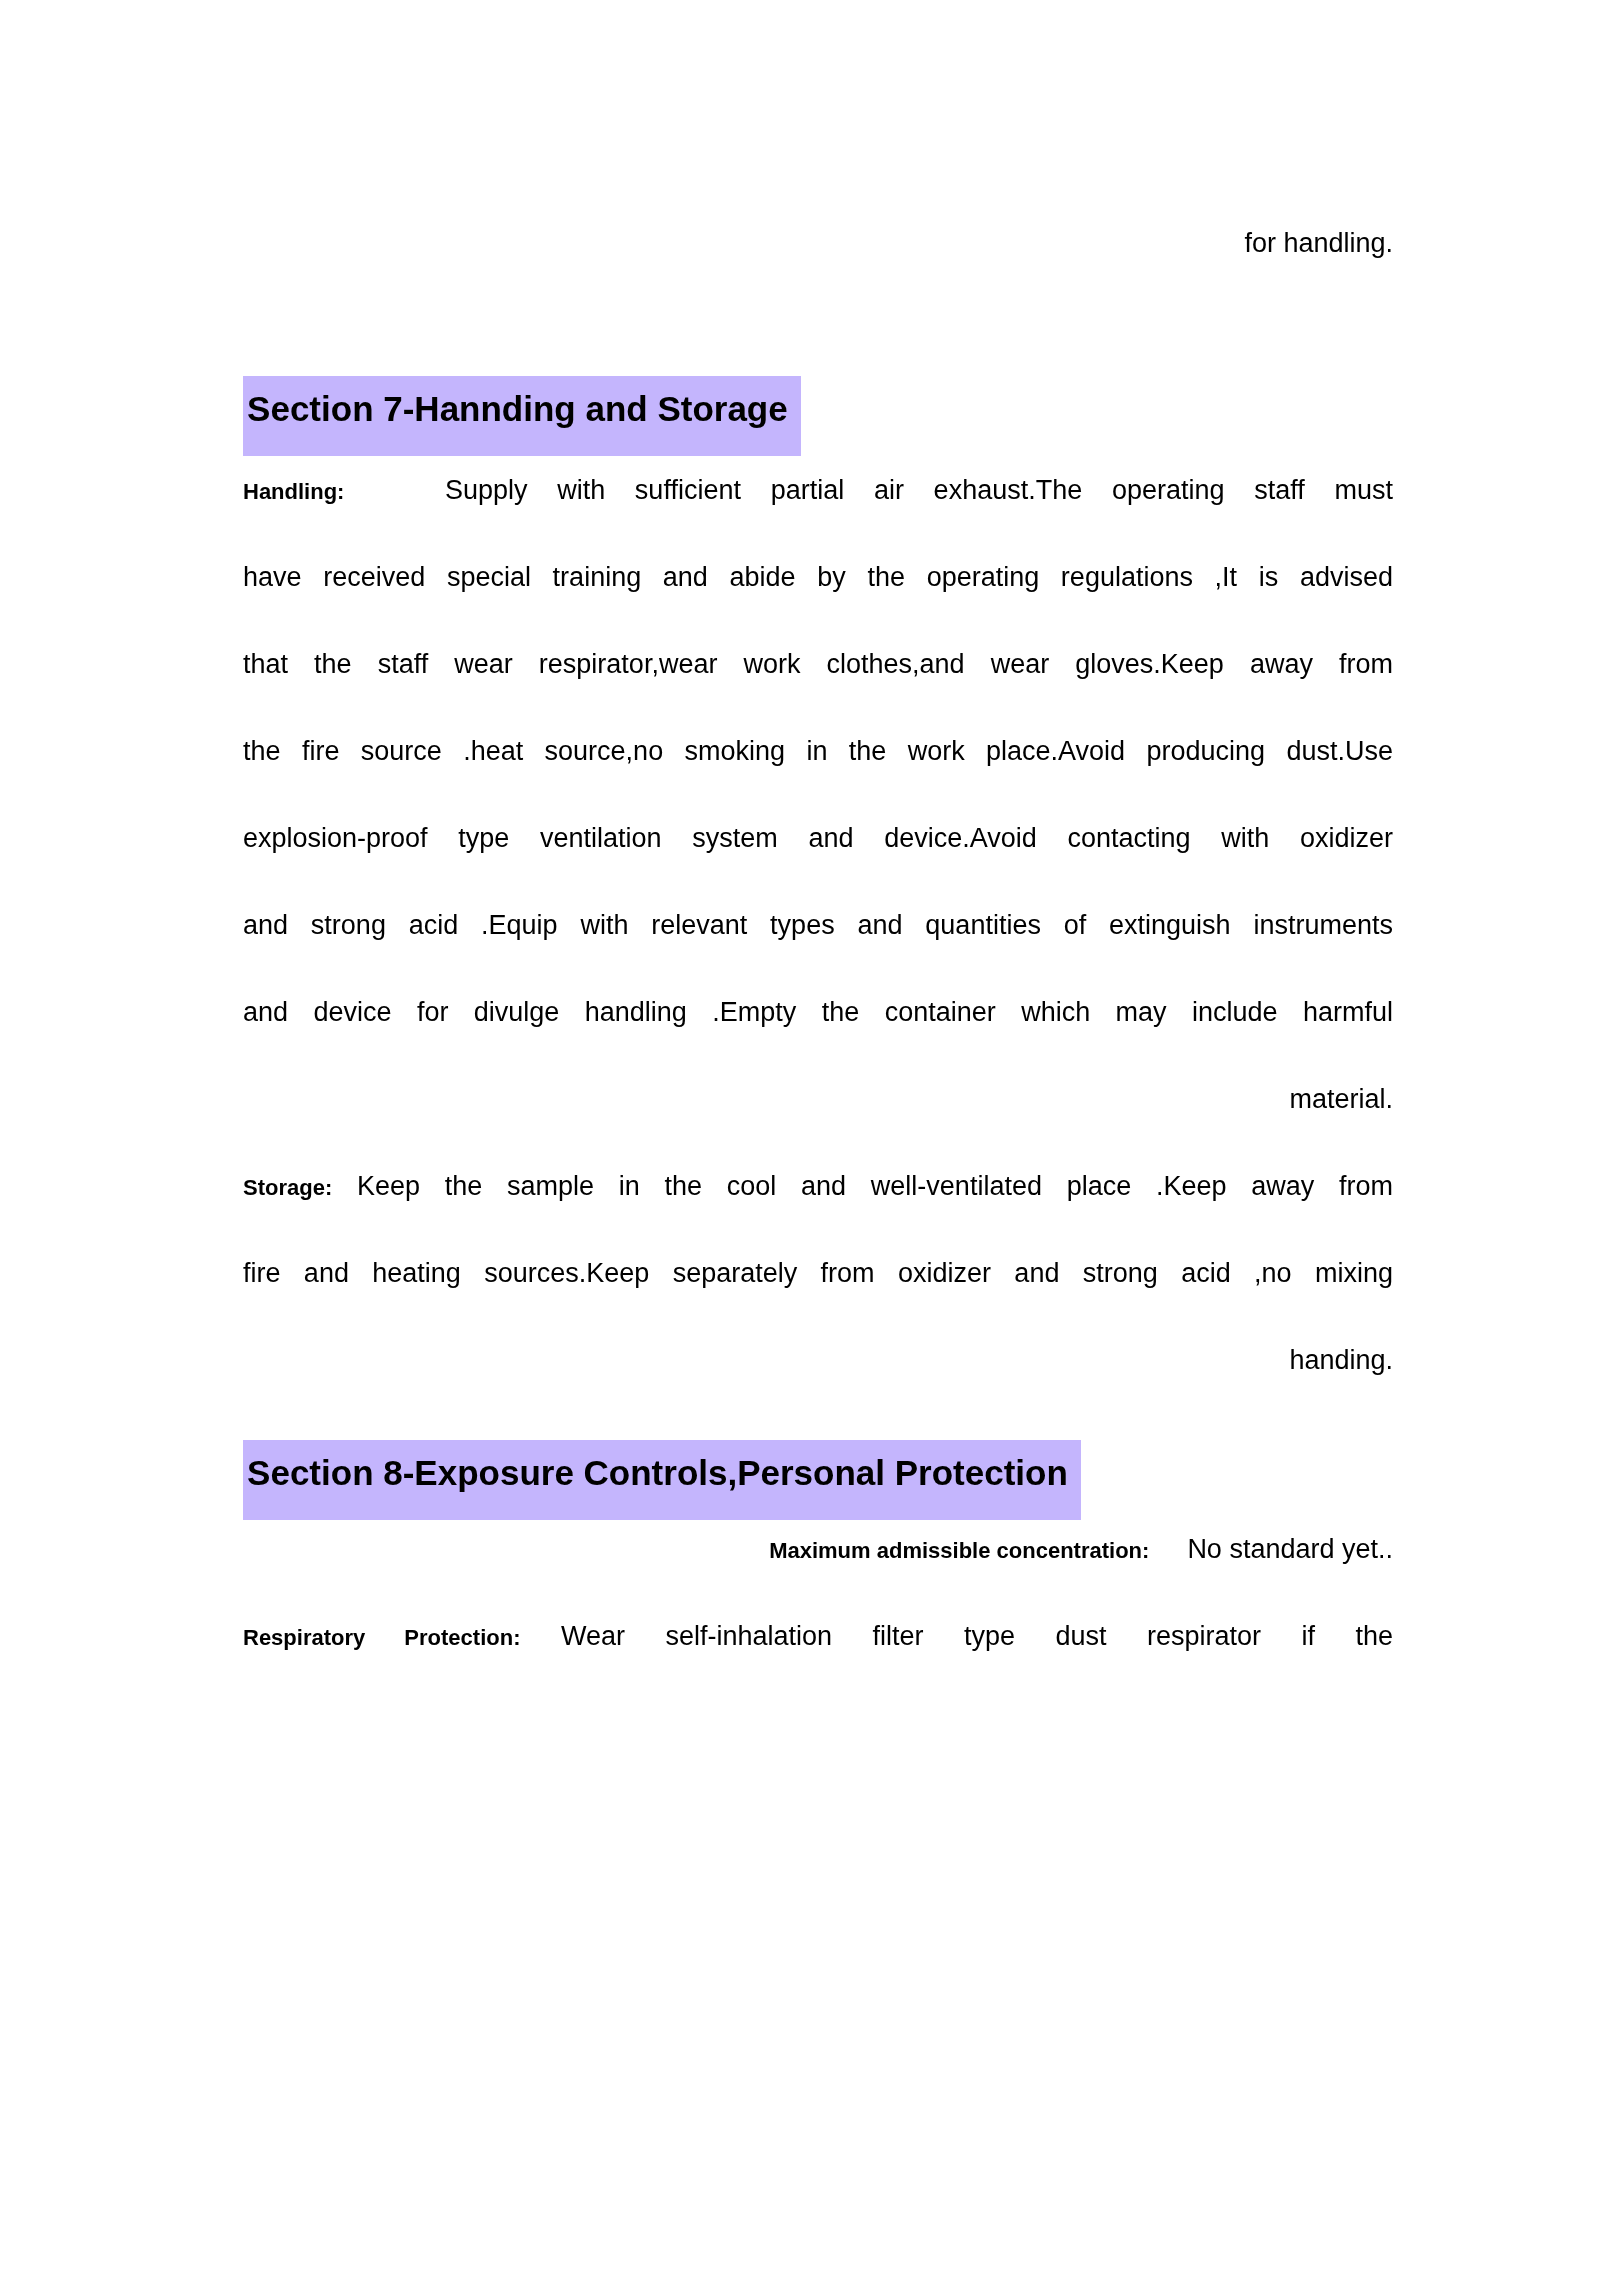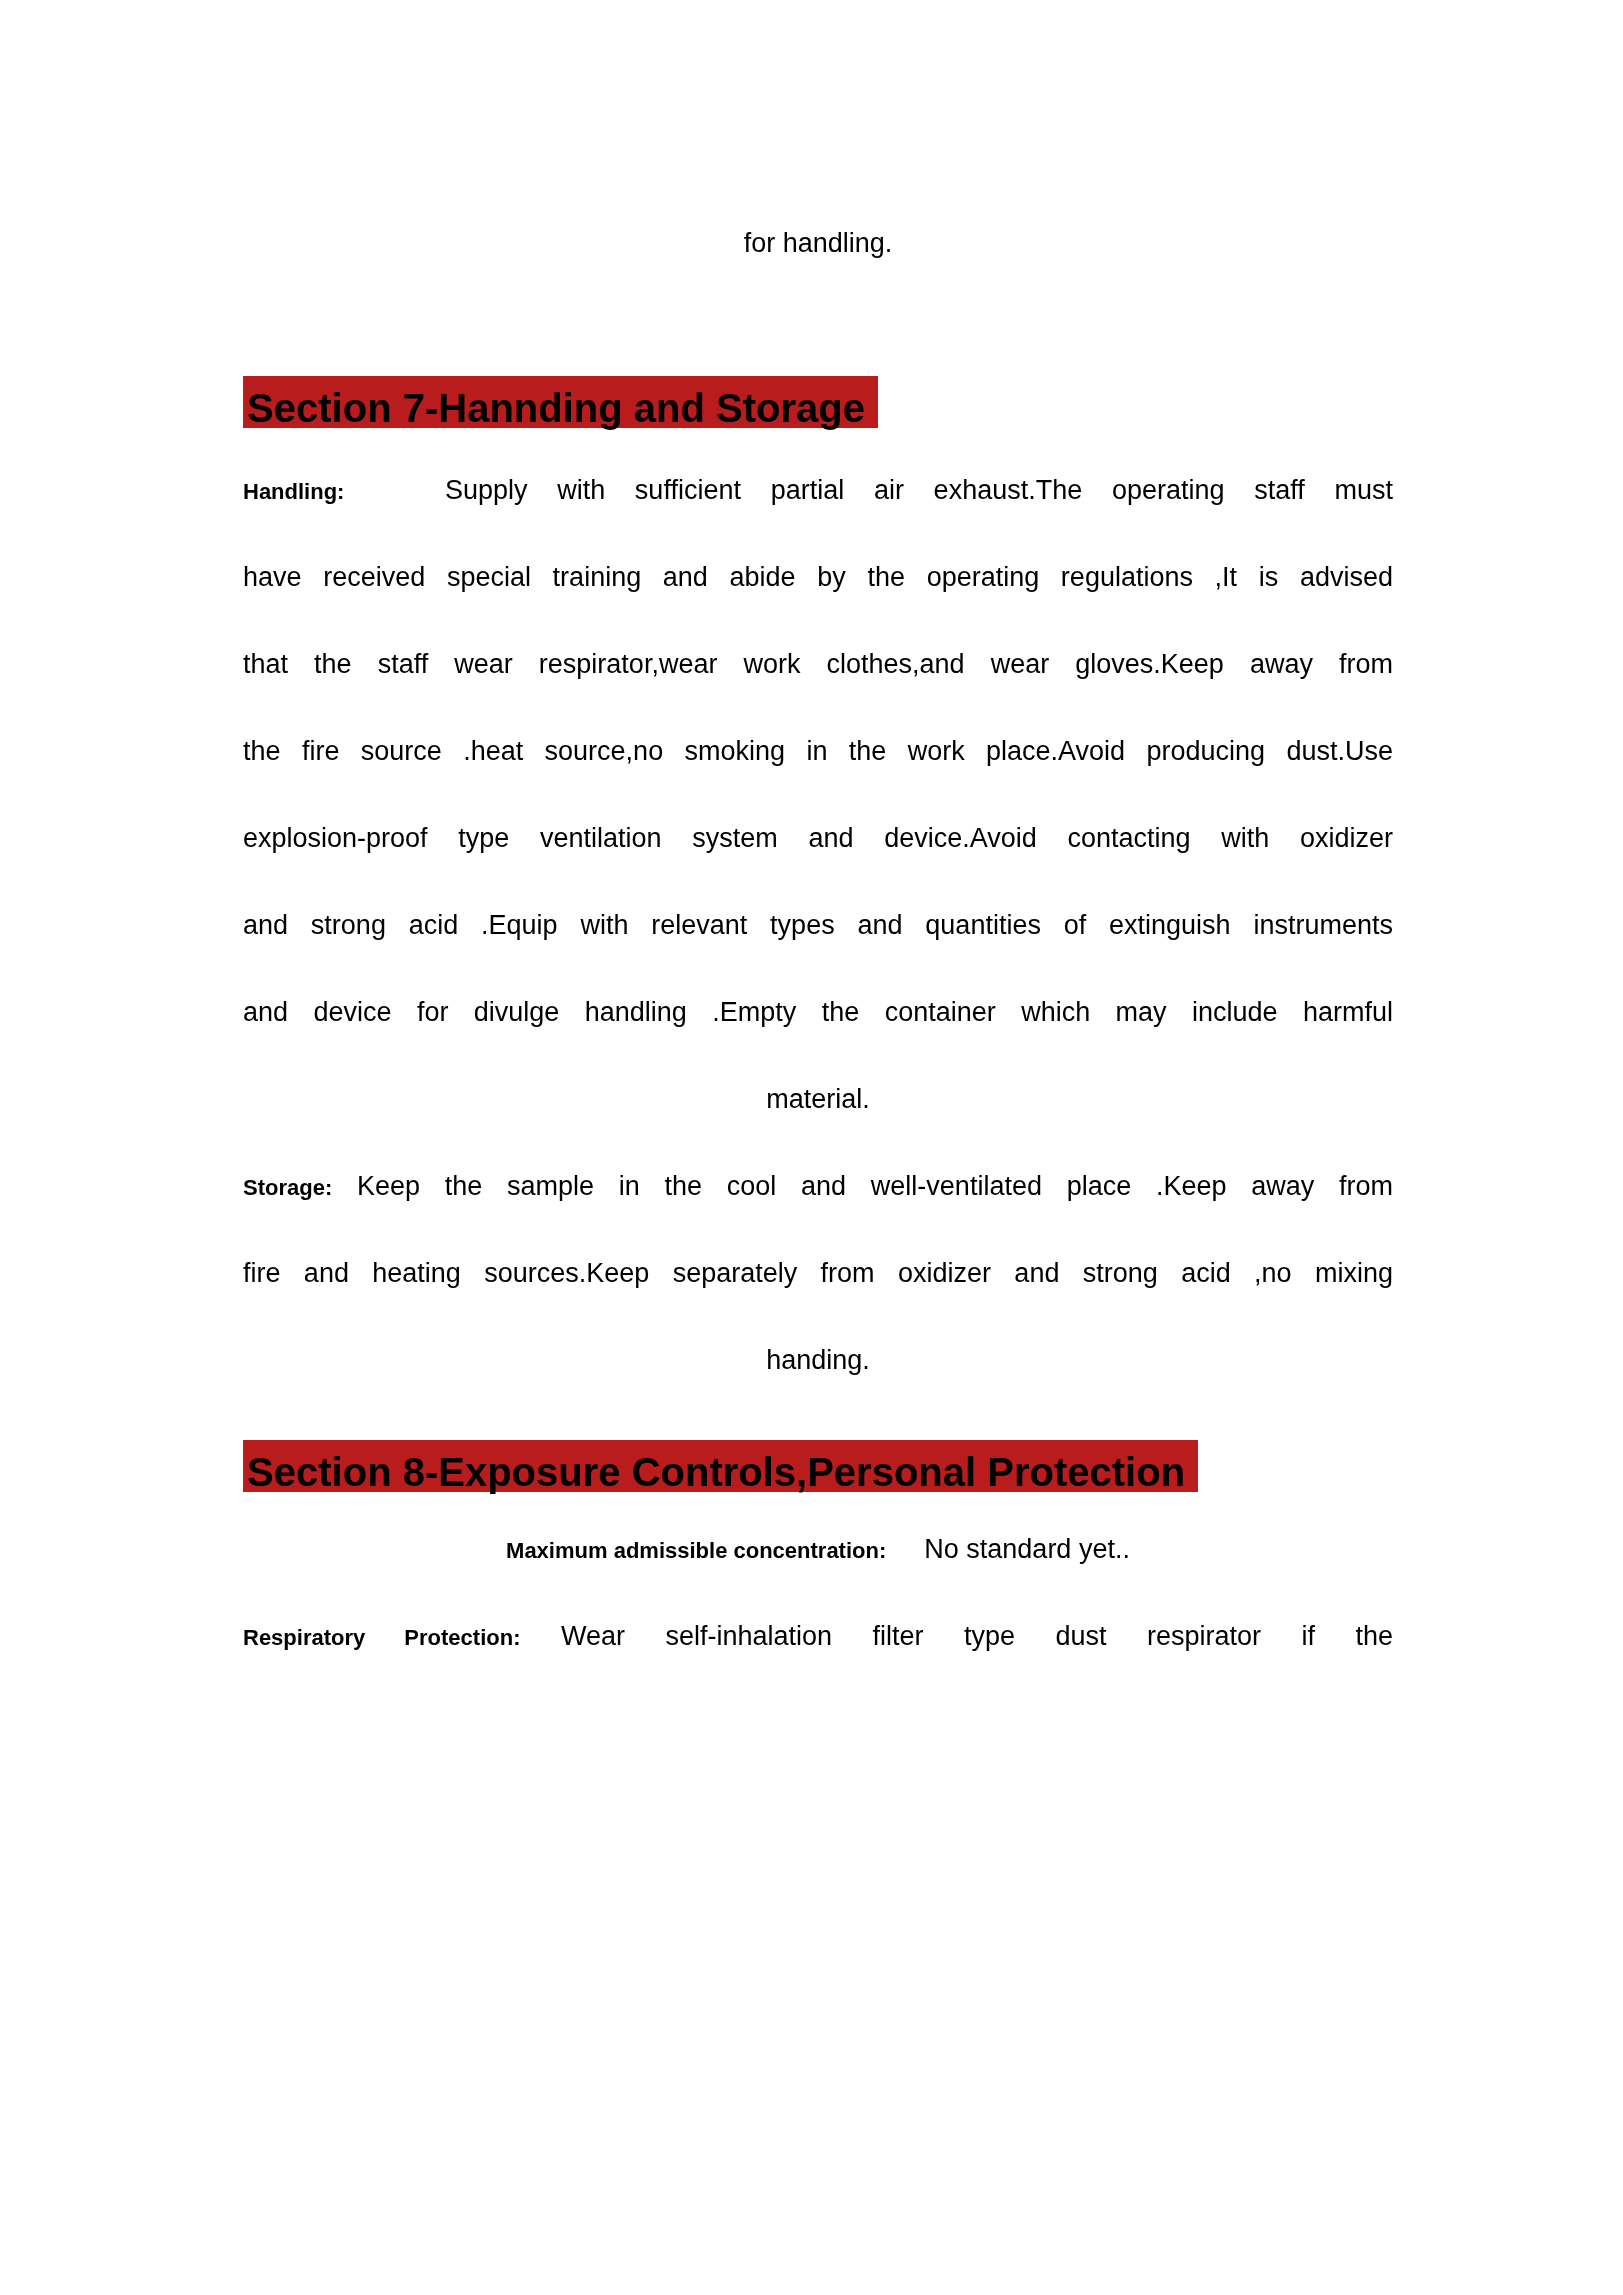--- a/index.html
+++ b/index.html
@@ -7,35 +7,35 @@
     width:1623px; height:2295px;
     background:#ffffff; color:#000000;
     font-family:"Liberation Sans","DejaVu Sans",sans-serif;
     overflow:hidden;
   }
   .content { margin-left:243px; width:1150px; }
 
   .line {
     height:87px; line-height:87px;
     font-size:27px; overflow:hidden;
-    text-align:center;
+    text-align:right;
   }
   .jline { text-align:justify; text-align-last:justify; }
   .lbl { font-weight:bold; font-size:22px; }
 
   .intro-line { margin-top:200px; }
 
   .heading-wrap { height:65px; }
   .s7-wrap { margin-top:89px; }
   .s8-wrap { margin-top:36px;text-decoration:underline; }
   .sec-heading {
     display:inline-block;
-    background:#b91c1c;
-    font-weight:bold; font-size:40px;
-    height:52px; line-height:65px;
+    background:#c4b5fd;
+    font-weight:bold; font-size:35px;
+    height:80px; line-height:65px;
     padding:0 13.3px 0 4.1px;
     white-space:nowrap;
   }
 
   .para1 { margin-top:6.1px; }
   .para2 { margin-top:0; }
   .fields { margin-top:1px; }
 
   .tab { display:inline-block; width:41px; }
   .gap { display:inline-block; width:23px; }

